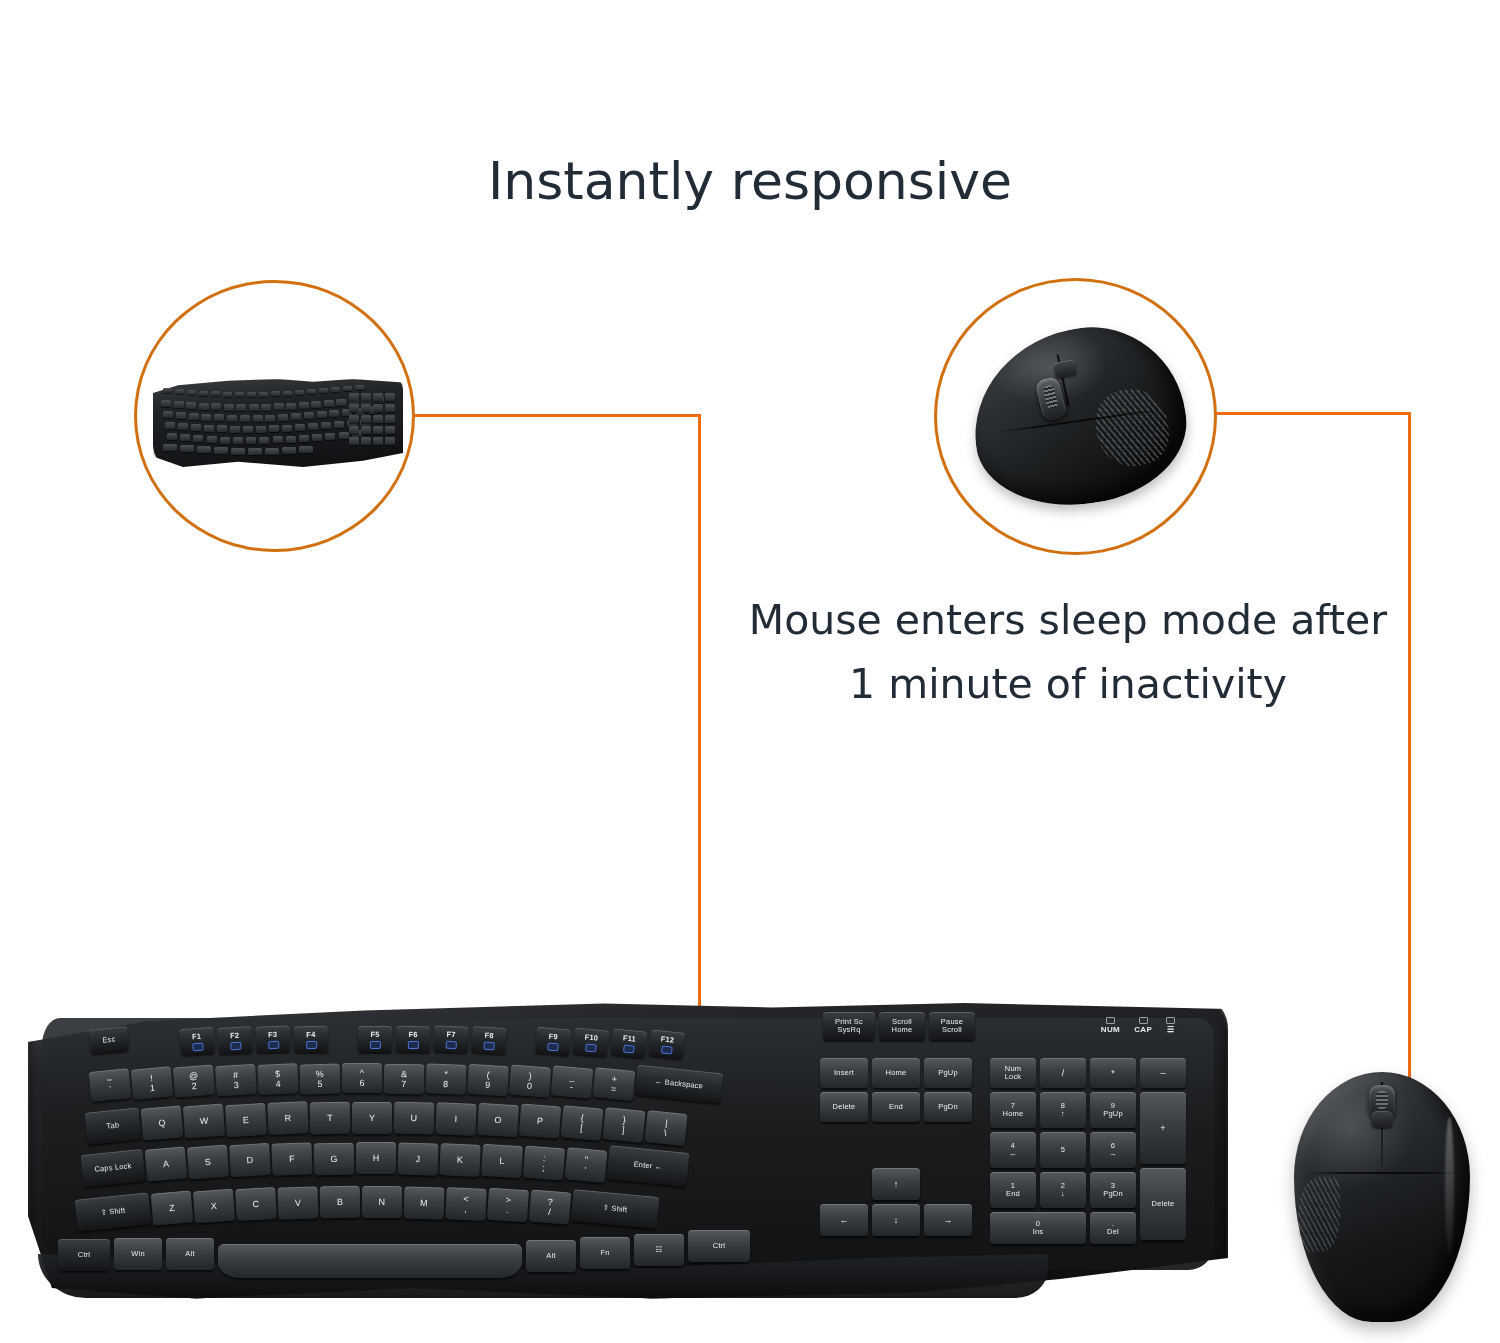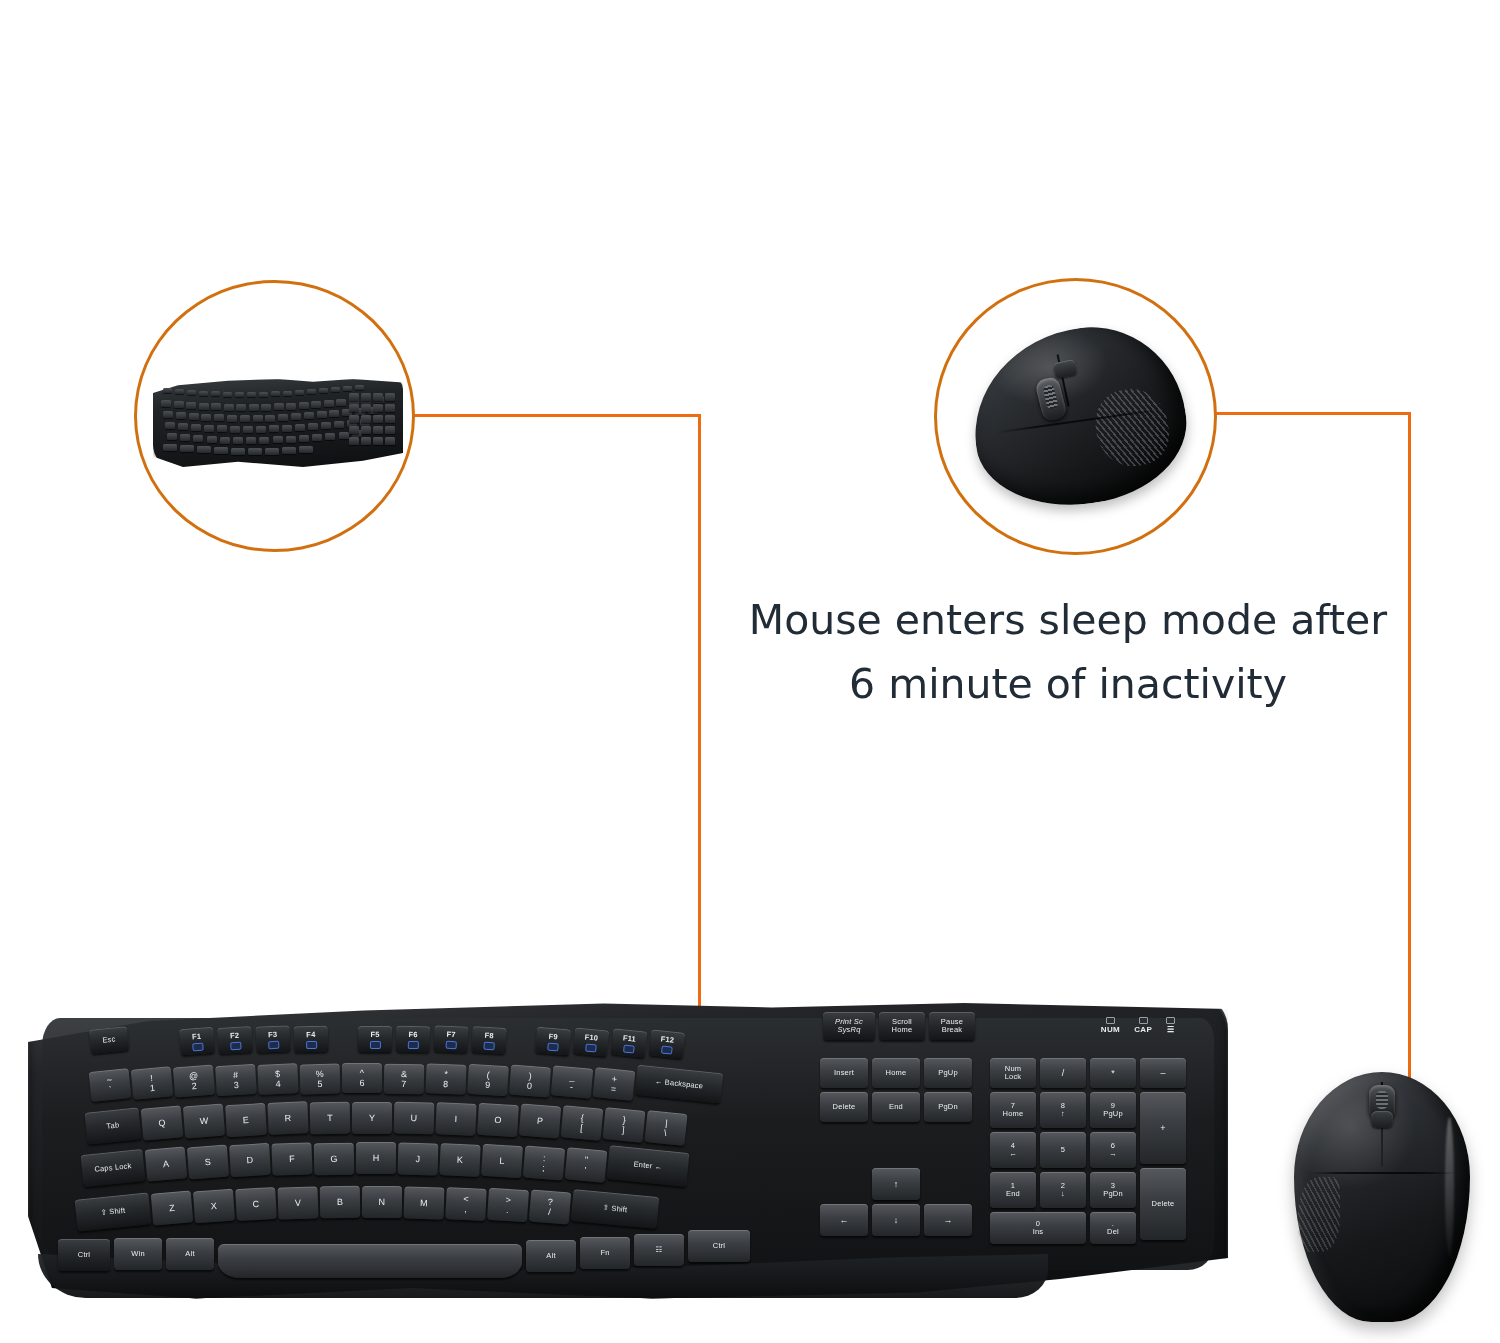--- a/index.html
+++ b/index.html
@@ -233,20 +233,21 @@
     border-radius:44% 50% 40% 50%; transform:rotate(-8deg); opacity:.8; }
   .mm-seam { position:absolute; left:10%; right:10%; top:52%; height:2px;
     background:linear-gradient(90deg,rgba(0,0,0,0),rgba(0,0,0,.7) 25%,rgba(0,0,0,.7) 75%,rgba(0,0,0,0));
     transform:rotate(-8deg); }
 </style>
 </head>
 <body>
 
 <div id="stage">
 
+  <div class="subtitle">Instantly responsive</div>
 
   <div class="conn conn-h" style="left:413px; top:414px; width:288px;"></div>
   <div class="conn conn-v" style="left:698px; top:414px; height:608px;"></div>
   <div class="dot" style="left:688px; top:1011px;"></div>
 
   <div class="conn conn-h" style="left:1215px; top:412px; width:196px;"></div>
   <div class="conn conn-v" style="left:1408px; top:412px; height:680px;"></div>
   <div class="dot" style="left:1398px; top:1082px;"></div>
 
   <div class="circle" id="kb-circle">
@@ -379,21 +380,21 @@
         <div class="mm-seam"></div>
         <div class="mm-split"></div>
         <div class="mm-wheel">
             <i></i>
           </div>
         <div class="mm-dpi"></div>
       </div>
     </div>
   </div>
 
-  <div class="caption" id="cap-right">Mouse enters sleep mode after 6 minute of inactivity</div>
+  <div class="caption" id="cap-right">Mouse enters sleep mode after 1 minute of inactivity</div>
 
   <div id="keyboard">
     <div class="kb-shell"></div>
     <div class="kb-deck"></div>
     <div class="kb-palm"></div>
     <div class="led-panel" id="led-panel">
         <div class="led">
           <div class="glyph"></div>
           <div class="lab">NUM</div>
         </div>
@@ -413,26 +414,26 @@
         <div class="k dark fkey" style="left: 228px; top: 26.3614px; width: 34px; height: 26px; transform: rotate(-2.61846deg); flex-direction: column;"><span>F3</span><span class="fnicon"></span></div>
         <div class="k dark fkey" style="left: 266px; top: 25.9956px; width: 34px; height: 26px; transform: rotate(-1.57187deg); flex-direction: column;"><span>F4</span><span class="fnicon"></span></div>
         <div class="k dark fkey" style="left: 330px; top: 25.8067px; width: 34px; height: 26px; transform: rotate(0.294406deg); flex-direction: column;"><span>F5</span><span class="fnicon"></span></div>
         <div class="k dark fkey" style="left: 368px; top: 25.9547px; width: 34px; height: 26px; transform: rotate(1.40067deg); flex-direction: column;"><span>F6</span><span class="fnicon"></span></div>
         <div class="k dark fkey" style="left: 406px; top: 26.2916px; width: 34px; height: 26px; transform: rotate(2.45834deg); flex-direction: column;"><span>F7</span><span class="fnicon"></span></div>
         <div class="k dark fkey" style="left: 444px; top: 26.8058px; width: 34px; height: 26px; transform: rotate(3.43073deg); flex-direction: column;"><span>F8</span><span class="fnicon"></span></div>
         <div class="k dark fkey" style="left: 508px; top: 28.0201px; width: 34px; height: 26px; transform: rotate(4.78392deg); flex-direction: column;"><span>F9</span><span class="fnicon"></span></div>
         <div class="k dark fkey" style="left: 546px; top: 28.9068px; width: 34px; height: 26px; transform: rotate(5.37252deg); flex-direction: column;"><span>F10</span><span class="fnicon"></span></div>
         <div class="k dark fkey" style="left: 584px; top: 29.8799px; width: 34px; height: 26px; transform: rotate(5.77473deg); flex-direction: column;"><span>F11</span><span class="fnicon"></span></div>
         <div class="k dark fkey" style="left: 622px; top: 30.9058px; width: 34px; height: 26px; transform: rotate(5.97659deg); flex-direction: column;"><span>F12</span><span class="fnicon"></span></div>
-        <div class="k dark tiny" style="left: 795px; top: 12px; width: 52px; height: 28px; font-style: italic;"><span>Print Sc
+        <div class="k dark tiny" style="left: 795px; top: 12px; width: 52px; height: 28px;"><span>Print Sc
 SysRq</span></div>
         <div class="k dark tiny" style="left: 851px; top: 12px; width: 46px; height: 28px;"><span>Scroll
 Home</span></div>
         <div class="k dark tiny" style="left: 901px; top: 12px; width: 46px; height: 28px;"><span>Pause
-Break</span></div>
+Scroll</span></div>
         <div class="k" style="left: 62px; top: 69.5629px; width: 40px; height: 30px; transform: rotate(-5.72427deg);"><span class="dual"><span class="up">~</span><span class="lo">`</span></span></div>
         <div class="k" style="left: 104px; top: 67.9001px; width: 40px; height: 30px; transform: rotate(-5.23498deg);"><span class="dual"><span class="up">!</span><span class="lo">1</span></span></div>
         <div class="k" style="left: 146px; top: 66.4194px; width: 40px; height: 30px; transform: rotate(-4.52396deg);"><span class="dual"><span class="up">@</span><span class="lo">2</span></span></div>
         <div class="k" style="left: 188px; top: 65.1836px; width: 40px; height: 30px; transform: rotate(-3.62134deg);"><span class="dual"><span class="up">#</span><span class="lo">3</span></span></div>
         <div class="k" style="left: 230px; top: 64.2449px; width: 40px; height: 30px; transform: rotate(-2.56533deg);"><span class="dual"><span class="up">$</span><span class="lo">4</span></span></div>
         <div class="k" style="left: 272px; top: 63.6431px; width: 40px; height: 30px; transform: rotate(-1.40067deg);"><span class="dual"><span class="up">%</span><span class="lo">5</span></span></div>
         <div class="k" style="left: 314px; top: 63.4038px; width: 40px; height: 30px; transform: rotate(-0.176689deg);"><span class="dual"><span class="up">^</span><span class="lo">6</span></span></div>
         <div class="k" style="left: 356px; top: 63.537px; width: 40px; height: 30px; transform: rotate(1.05478deg);"><span class="dual"><span class="up">&amp;</span><span class="lo">7</span></span></div>
         <div class="k" style="left: 398px; top: 64.0372px; width: 40px; height: 30px; transform: rotate(2.24157deg);"><span class="dual"><span class="up">*</span><span class="lo">8</span></span></div>
         <div class="k" style="left: 440px; top: 64.8831px; width: 40px; height: 30px; transform: rotate(3.33342deg);"><span class="dual"><span class="up">(</span><span class="lo">9</span></span></div>

